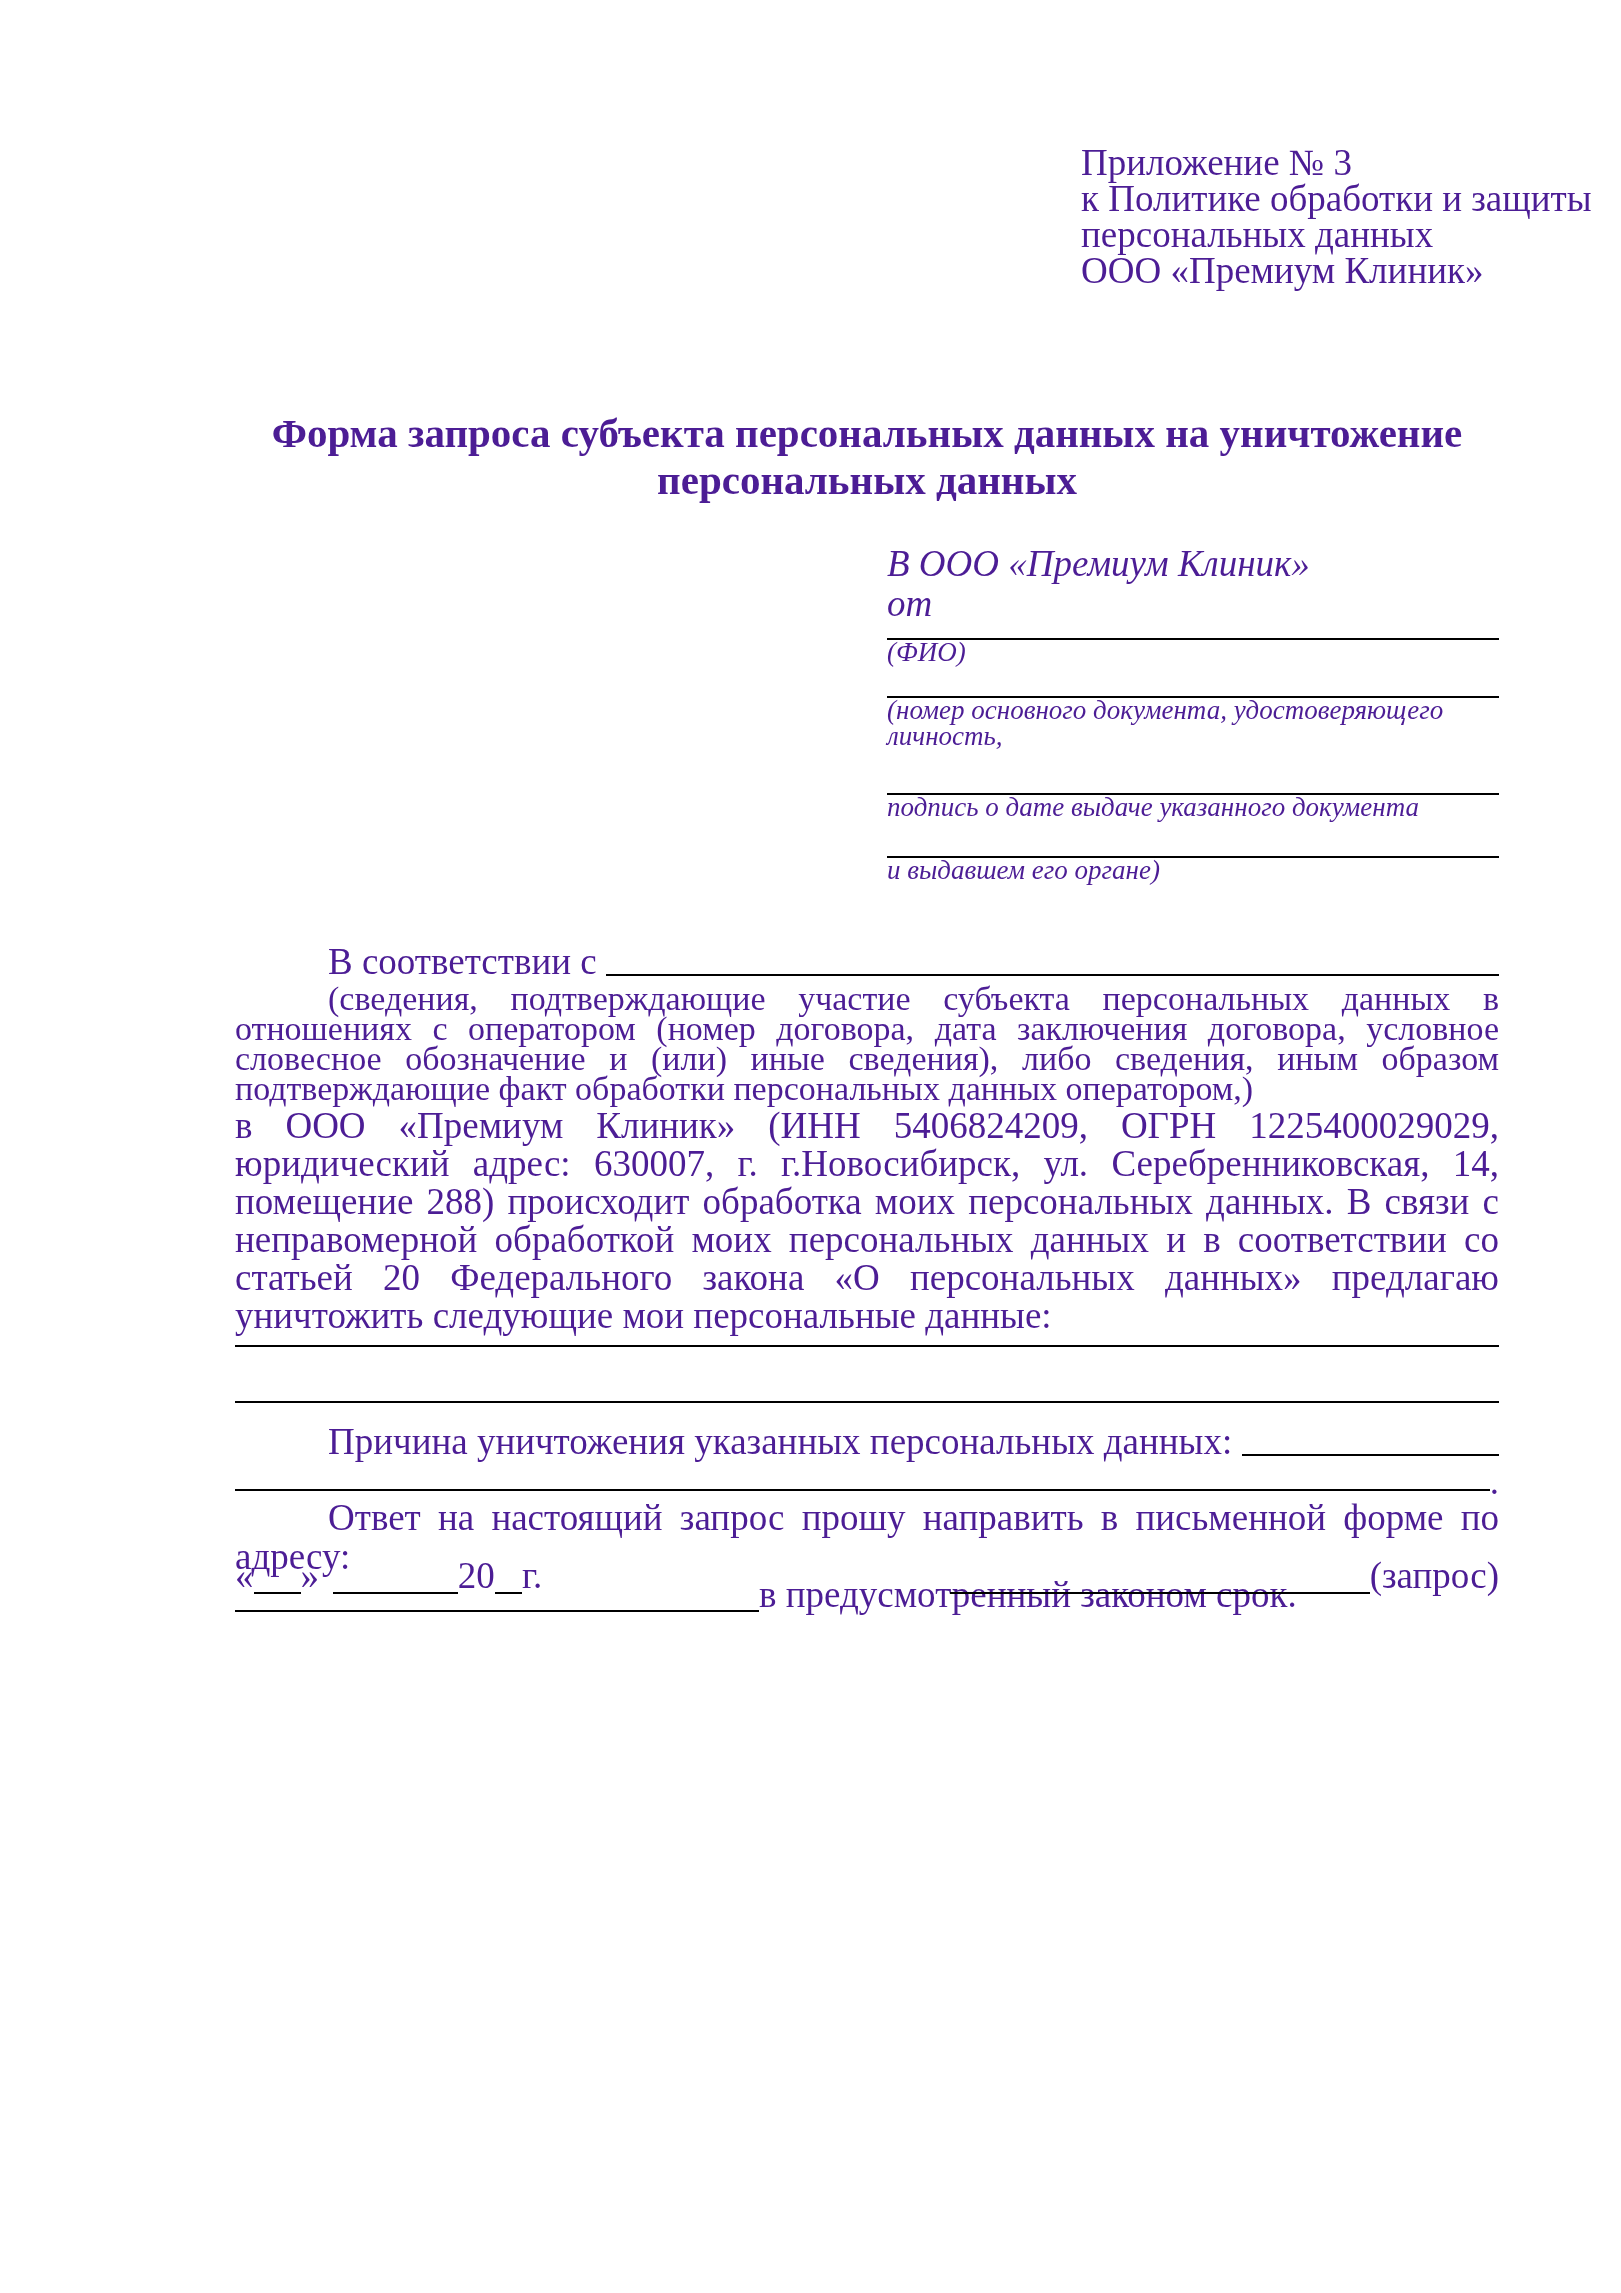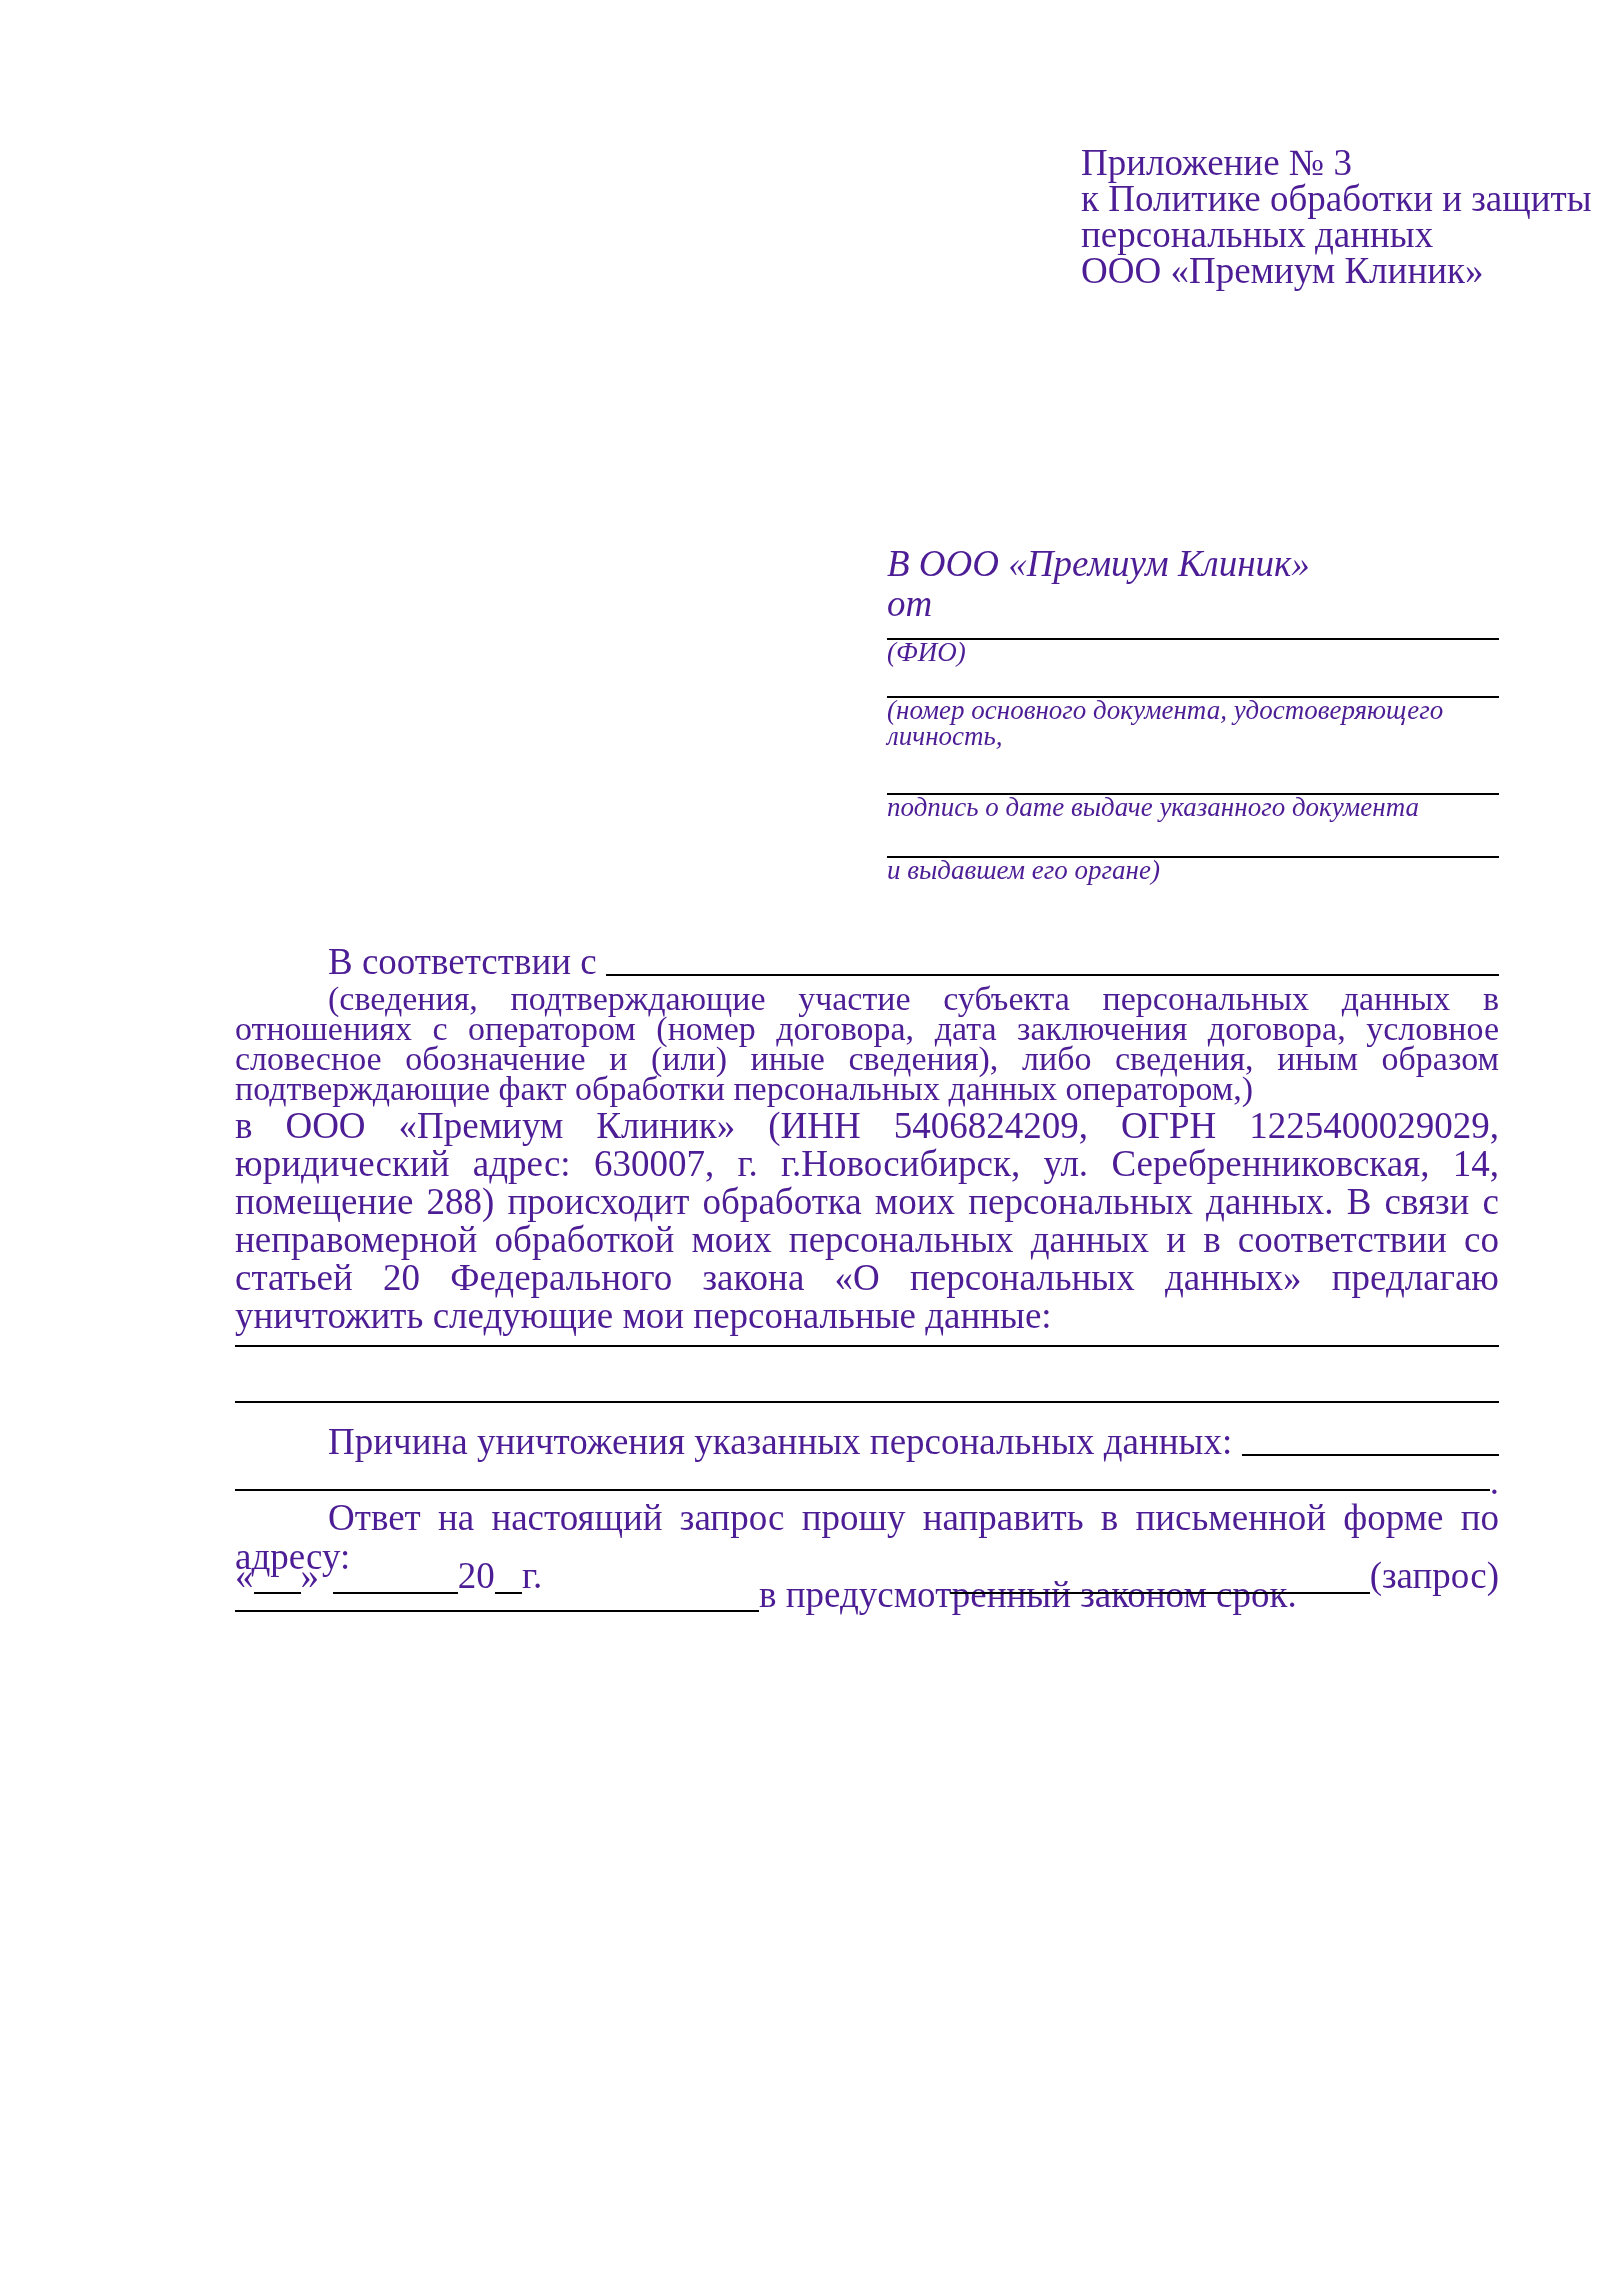--- a/index.html
+++ b/index.html
@@ -44,20 +44,21 @@
 
 <div class="page">
 
   <div class="appendix">
     <div>Приложение № 3</div>
     <div>к Политике обработки и защиты</div>
     <div>персональных данных</div>
     <div>ООО «Премиум Клиник»</div>
   </div>
 
+  <h1 class="form-title">Форма запроса субъекта персональных данных на уничтожение персональных данных</h1>
 
   <div class="addressee">
     <div>В ООО «Премиум Клиник»</div>
     <div>от</div>
 
     <div class="blank-rule m14"></div>
     <div class="sig-caption">(ФИО)</div>
 
     <div class="blank-rule m32"></div>
     <div class="sig-caption">(номер основного документа, удостоверяющего личность,</div>

